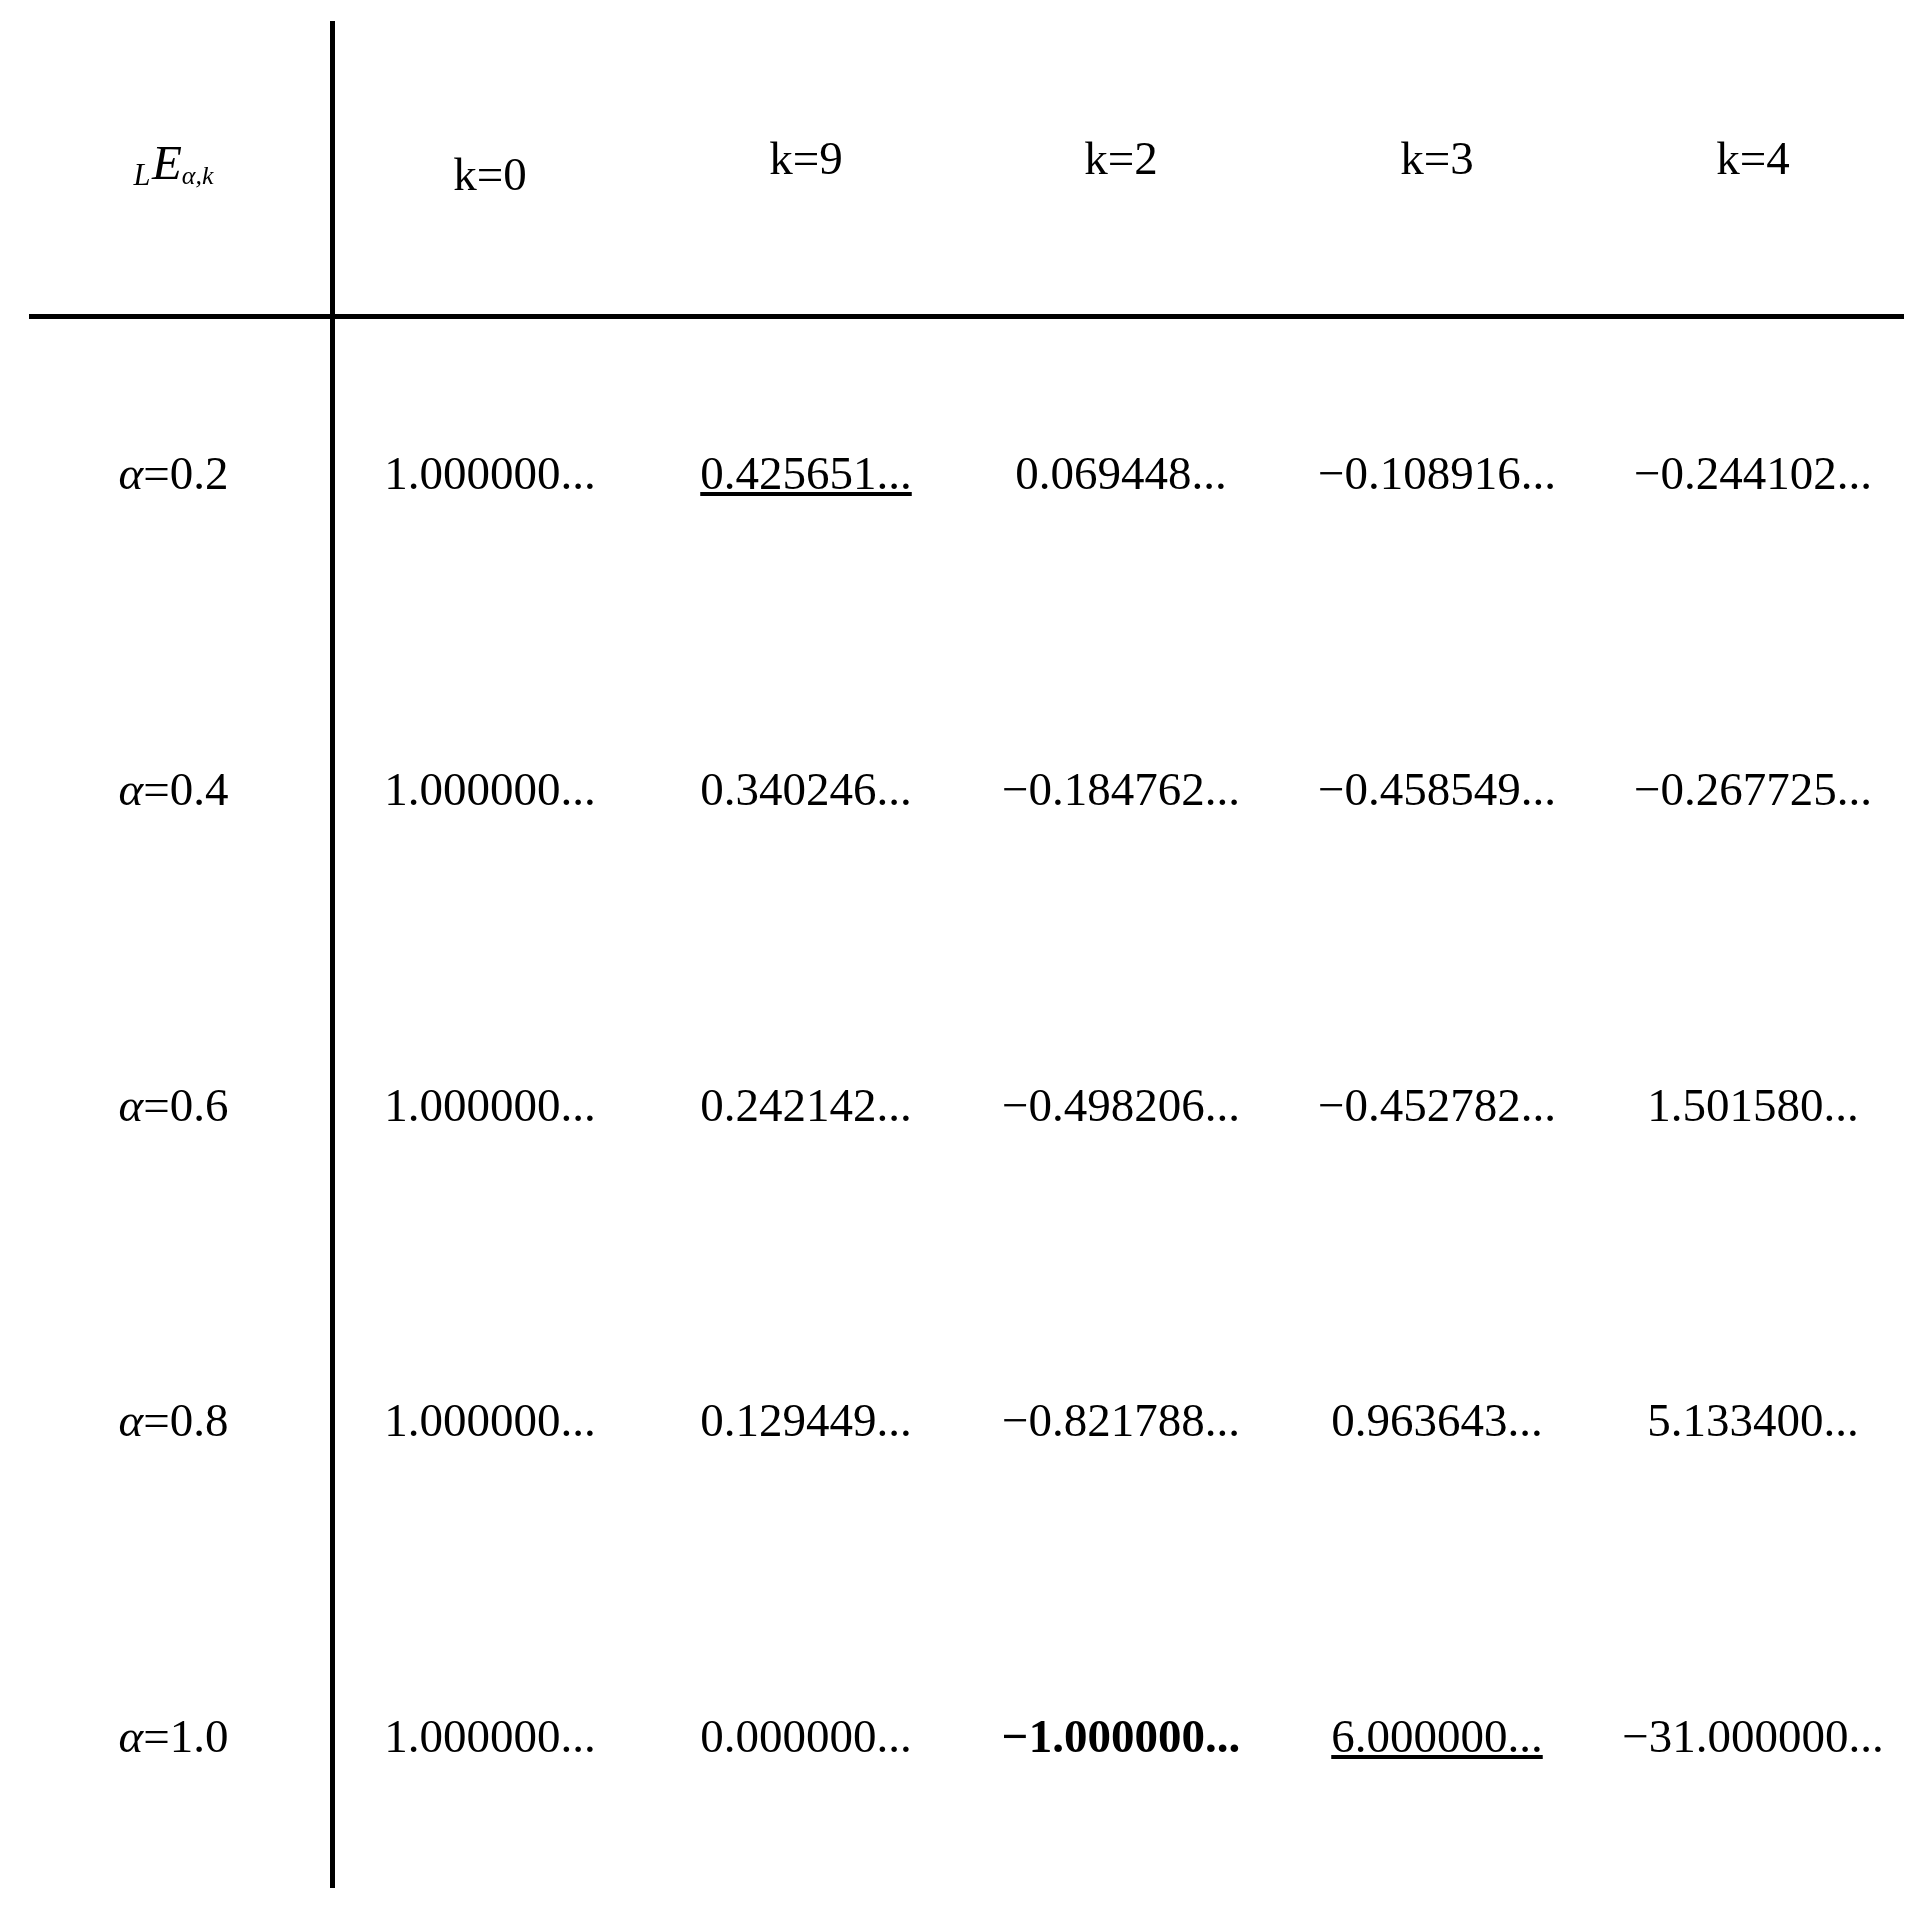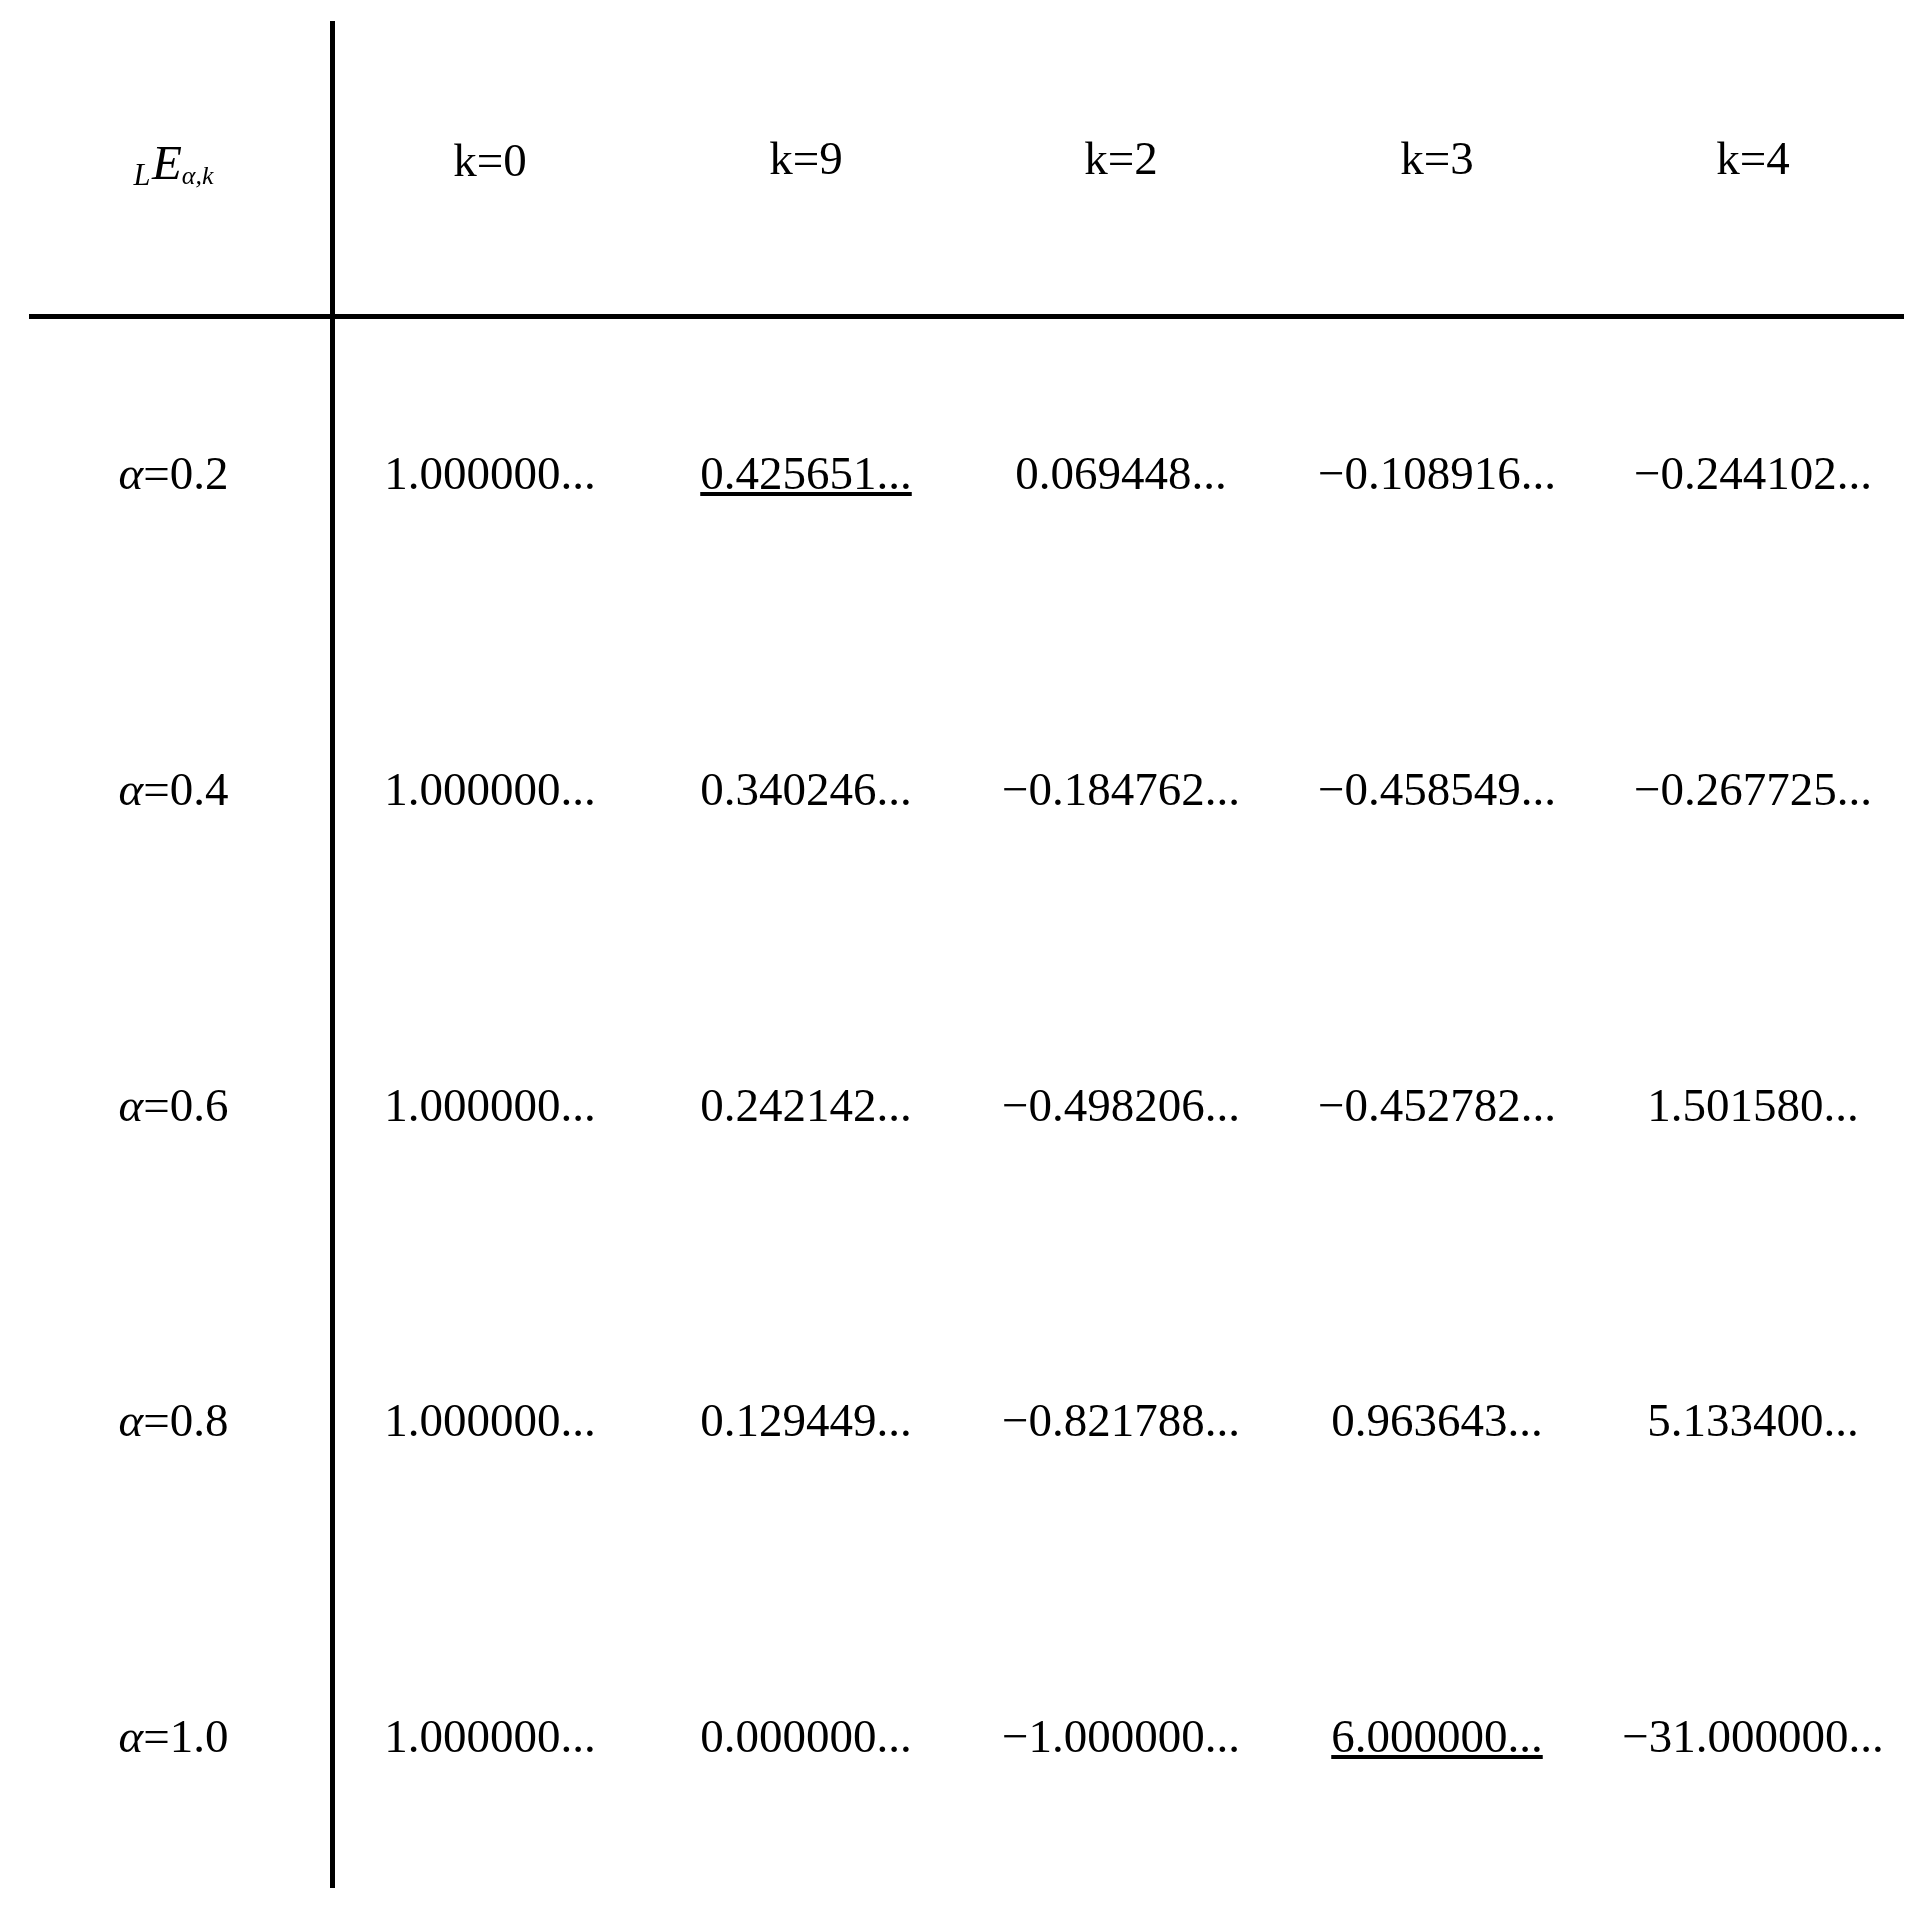--- a/index.html
+++ b/index.html
@@ -21,21 +21,21 @@
 
 <div>
   <div class="vline"></div>
   <div class="hline"></div>
 
   <div class="cell lab corner" style="left:174px; top:162px;">
     <span class="sub-l">L</span>
       <span class="E">E</span>
       <span class="sub-r">α,k</span>
   </div>
-  <div class="cell" style="left:490px; top:160px;">k=0</div>
+  <div class="cell" style="left:490px; top:174px;">k=0</div>
   <div class="cell" style="left:806px; top:158px;">k=9</div>
   <div class="cell" style="left:1121px; top:158px;">k=2</div>
   <div class="cell" style="left:1437px; top:158px;">k=3</div>
   <div class="cell" style="left:1753px; top:158px;">k=4</div>
 
   <div class="cell lab" style="left:174px; top:473px;">
       <span class="it">α</span>
       <span>=0.2</span>
     </div>
   <div class="cell" style="left:490px; top:473px;">1.000000...</div>
@@ -73,17 +73,17 @@
   <div class="cell" style="left:1121px; top:1420px;">−0.821788...</div>
   <div class="cell" style="left:1437px; top:1420px;">0.963643...</div>
   <div class="cell" style="left:1753px; top:1420px;">5.133400...</div>
 
   <div class="cell lab" style="left:174px; top:1736px;">
       <span class="it">α</span>
       <span>=1.0</span>
     </div>
   <div class="cell" style="left:490px; top:1736px;">1.000000...</div>
   <div class="cell" style="left:806px; top:1736px;">0.000000...</div>
-  <div class="cell" style="left:1121px; top:1736px;">−1.000000...</div>
+  <div class="cell" style="left:1121px; top:1736px;font-weight:bold;">−1.000000...</div>
   <div class="cell" style="left:1437px; top:1736px;text-decoration:underline;">6.000000...</div>
   <div class="cell" style="left:1753px; top:1736px;">−31.000000...</div>
 </div>
 
 
 </body></html>

